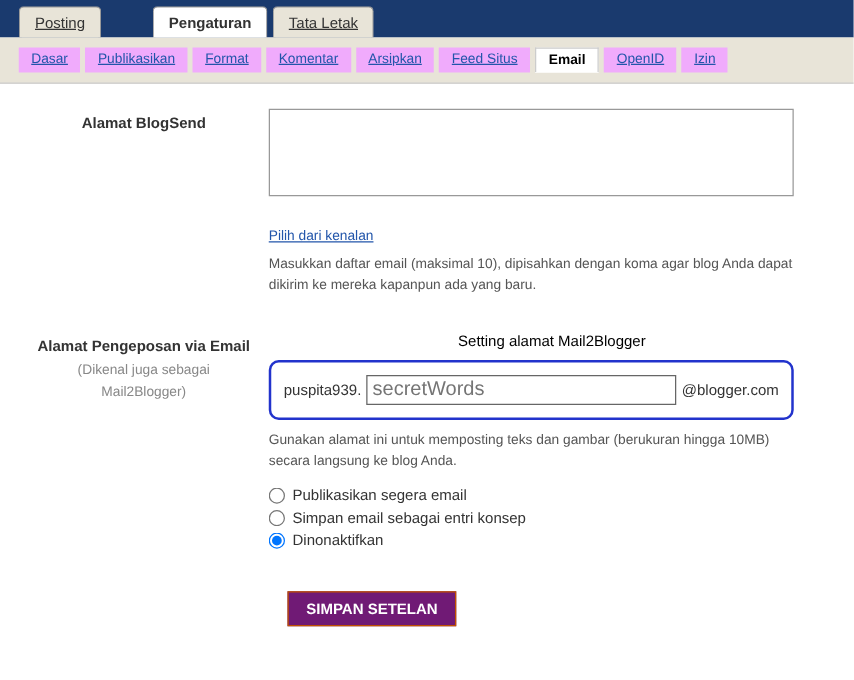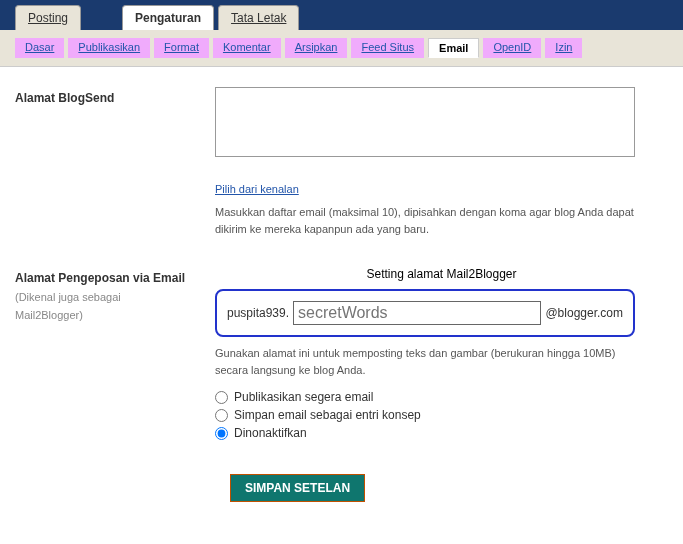--- a/index.html
+++ b/index.html
@@ -6,33 +6,33 @@
     body { font-family: Arial, sans-serif; font-size: 12px; background: #fff; color: #333; }
     .topbar { background: #1a3a6e; height: 30px; display: flex; align-items: flex-end; padding-left: 15px; }
     .maintab { background: #e8e4d8; border: 1px solid #999; border-bottom: none; border-radius: 4px 4px 0 0; padding: 5px 12px; margin-right: 4px; cursor: pointer; text-decoration: underline; }
     .maintab.active { background: #fff; font-weight: bold; text-decoration: none; margin-left: 37px; }
     .maintab.link { background: transparent; border: none; color: #fff; text-decoration: underline; padding: 5px 12px; }
     .subtabs { background: #e8e4d8; border-bottom: 1px solid #ccc; padding: 8px 15px; display: flex; gap: 4px; }
     .subtab { padding: 3px 10px; color: #2255aa; text-decoration: underline; cursor: pointer; font-size: 11px; background: #f0abfc; }
     .subtab.active { background: #fff; color: #000; font-weight: bold; text-decoration: none; border: 1px solid #ccc; border-bottom: 1px solid #fff; }
     .content { padding: 20px 15px; }
     .row { display: flex; margin-bottom: 30px; }
-    .label-col { width: 200px; font-weight: bold; padding-top: 4px; }
+    .label-col { width: 200px; font-weight: bold; padding-top: 4px; text-align: center; }
     .sublabel { font-weight: normal; color: #888; font-size: 11px; margin-top: 6px; }
     .input-col { flex: 1; }
     .textarea { width: 420px; height: 70px; border: 1px solid #999; resize: none; }
     .link-blue { color: #2255aa; text-decoration: underline; cursor: pointer; font-size: 11px; display: inline-block; margin-top: 23px; }
     .help { color: #555; font-size: 11px; margin-top: 8px; line-height: 1.5; max-width: 420px; }
     .callout { text-align: center; color: #000; font-size: 12px; margin-bottom: 8px; }
     .box-blue { border: 2px solid #2233cc; border-radius: 8px; padding: 10px; display: flex; align-items: center; gap: 4px; width: 420px; }
     .prefix, .suffix { font-size: 12px; }
     .secret-input { flex: 1; border: 1px solid #666; padding: 2px 4px; font-size: 16px; color: #888; }
     .radios { margin-top: 12px; }
     .radio-row { display: flex; align-items: center; gap: 6px; margin: 4px 0; font-size: 12px; }
-    .btn-save { background: #0f766e; color: #fff; border: 1px solid #c05000; padding: 6px 14px; font-weight: bold; font-size: 12px; cursor: pointer; margin-left: 215px; }
+    .btn-save { background: #701a75; color: #fff; border: 1px solid #c05000; padding: 6px 14px; font-weight: bold; font-size: 12px; cursor: pointer; margin-left: 215px; }
   </style>
 </head>
 <body>
 
 <div class="topbar">
   <div class="maintab">Posting</div>
   <div class="maintab active">Pengaturan</div>
   <div class="maintab">Tata Letak</div>
 </div>
 

